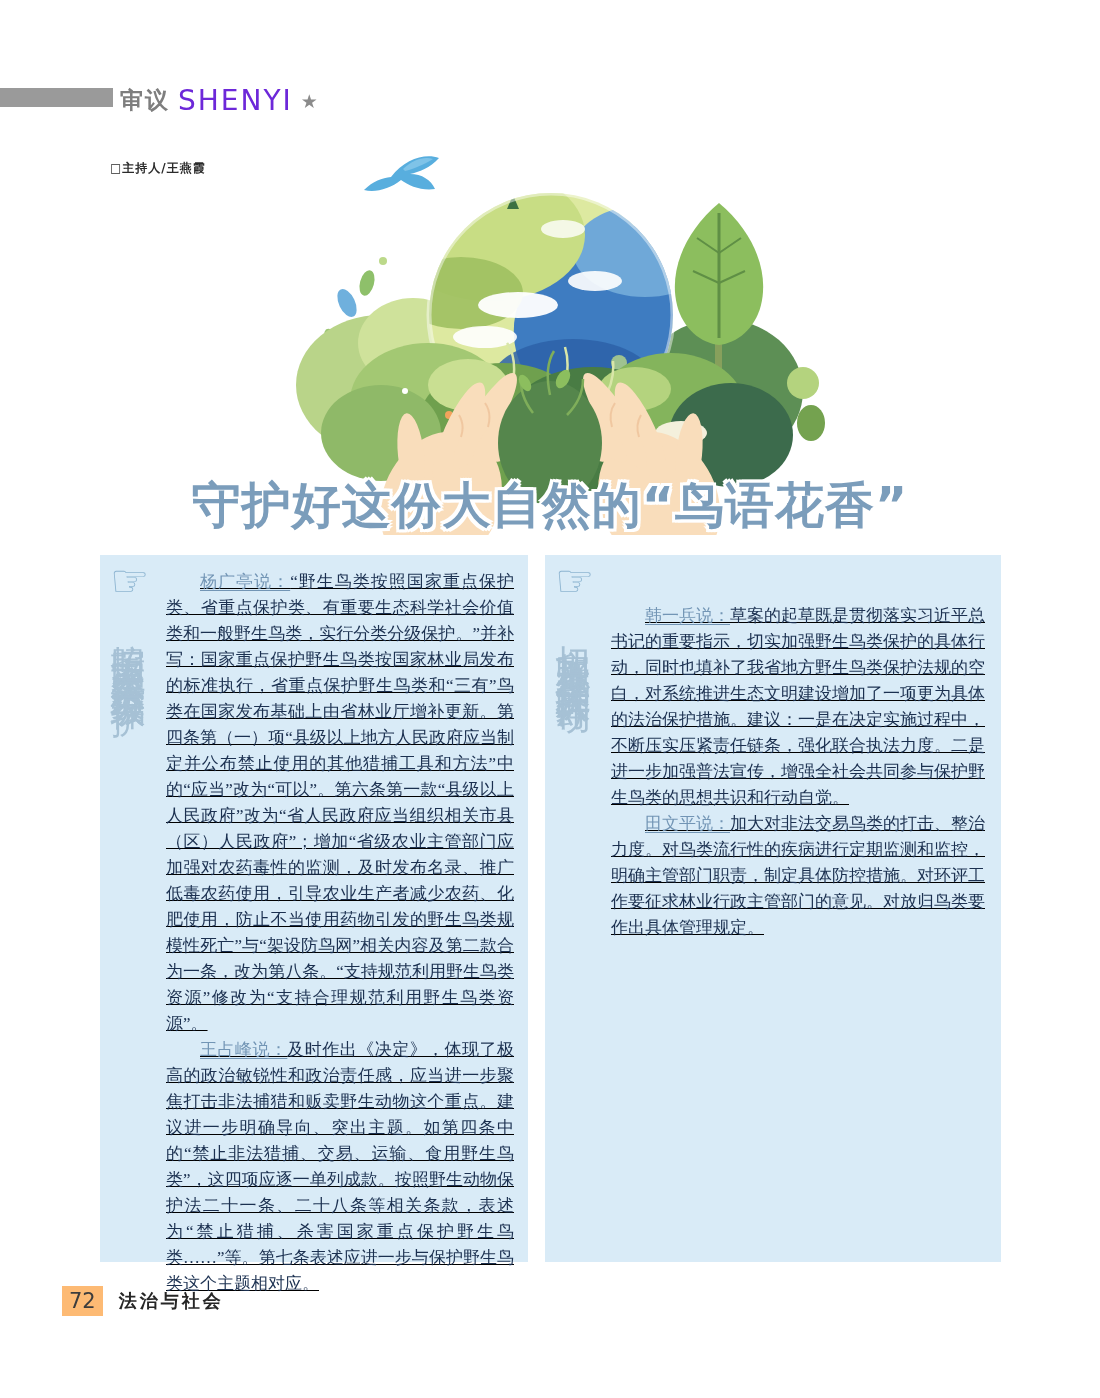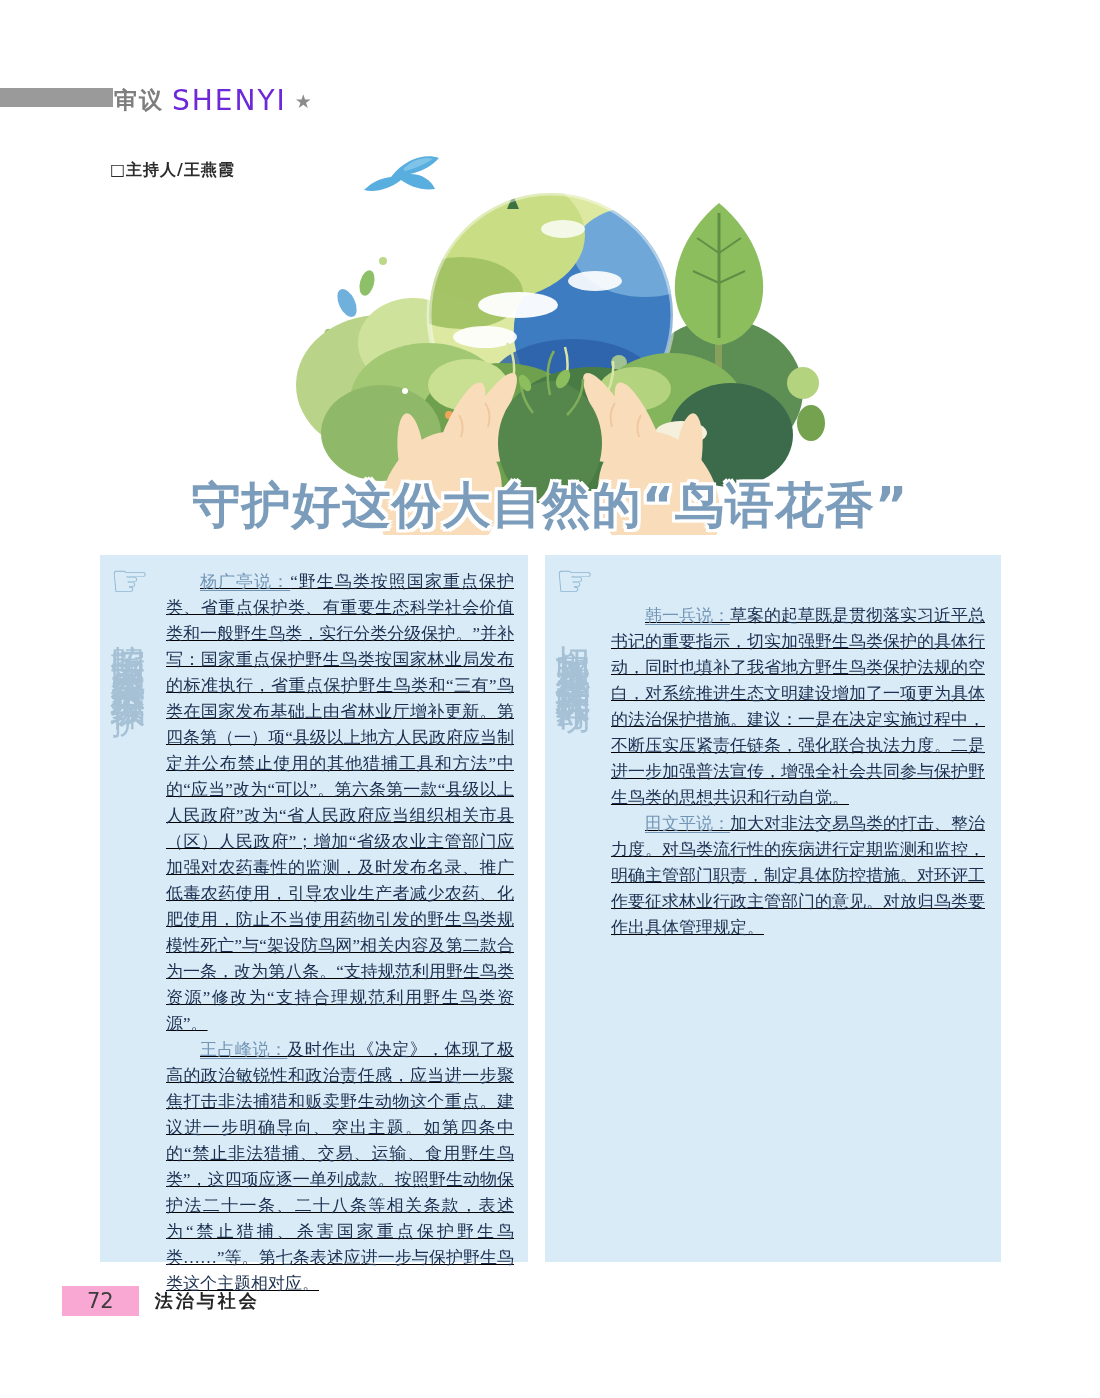--- a/index.html
+++ b/index.html
@@ -3,26 +3,26 @@
 <meta charset="utf-8">
 <style>
   html,body{margin:0;padding:0;background:#ffffff;}
   #page{
     position:relative;width:1100px;height:1398px;margin:0 auto;
     background:#ffffff;overflow:hidden;
     font-family:"Liberation Serif","DejaVu Serif",serif;
   }
   
   .section-bar{position:absolute;left:0;top:88px;width:113px;height:19px;background:#9a9a9a;}
-  .section-head{position:absolute;left:114px;top:84px;display:flex;align-items:center;gap:8px;
+  .section-head{position:absolute;left:120px;top:84px;display:flex;align-items:center;gap:8px;
     font-family:"DejaVu Sans","Liberation Sans",sans-serif;}
   .section-head .cn{font-size:23px;font-weight:bold;color:#7e7e7e;letter-spacing:2px;}
   .section-head .latin{font-size:28px;color:#6d28d9;letter-spacing:2px;}
   .section-head .star{font-size:19px;color:#8b8b8b;}
-  .moderator{position:absolute;left:110px;top:160px;font-size:16px;font-weight:bold;color:#2b2b2b;
+  .moderator{position:absolute;left:110px;top:160px;font-size:12px;font-weight:bold;color:#2b2b2b;
     font-family:"DejaVu Sans","Liberation Sans",sans-serif;letter-spacing:1px;}
   
   .illus{position:absolute;left:263px;top:133px;width:574px;height:402px;z-index:1;}
   
   .big-title{
     position:absolute;left:0;top:440px;width:100%;text-align:center;z-index:3;
     font-family:"DejaVu Sans","Liberation Sans",sans-serif;
     font-size:49px;font-weight:bold;color:#7b9dbb;letter-spacing:1px;
     text-shadow:-3px -3px 0 #fff,3px -3px 0 #fff,-3px 3px 0 #fff,3px 3px 0 #fff,
                 0 -3px 0 #fff,0 3px 0 #fff,-3px 0 0 #fff,3px 0 0 #fff;
@@ -44,21 +44,21 @@
   .col-text{margin:14px 14px 0 66px;text-decoration:underline;}
   .col-right .col-text{margin-right:16px;margin-top:48px;}
   .speech{
     margin:0;text-indent:2em;text-align:justify;text-justify:inter-character;word-break:break-all;
     font-size:17px;line-height:26px;color:#1b3050;
   }
   .speaker{color:#7295b5;text-decoration:underline;text-underline-offset:3px;}
   
   .footer{position:absolute;left:62px;top:1286px;display:flex;align-items:center;gap:16px;
     font-family:"DejaVu Sans","Liberation Sans",sans-serif;}
-  .page-num{background:#f9a8d4;color:#3c3c3c;font-size:21px;padding:3px 25px;}
+  .page-num{background:#fdba74;color:#3c3c3c;font-size:21px;padding:3px 7px;}
   .mag-name{font-size:18px;font-weight:bold;color:#262626;letter-spacing:3px;}
 </style>
 </head>
 <body>
 
 <div id="page">
 
   <div class="section-bar"></div>
   <div class="section-head">
     <span class="cn">审议</span>

